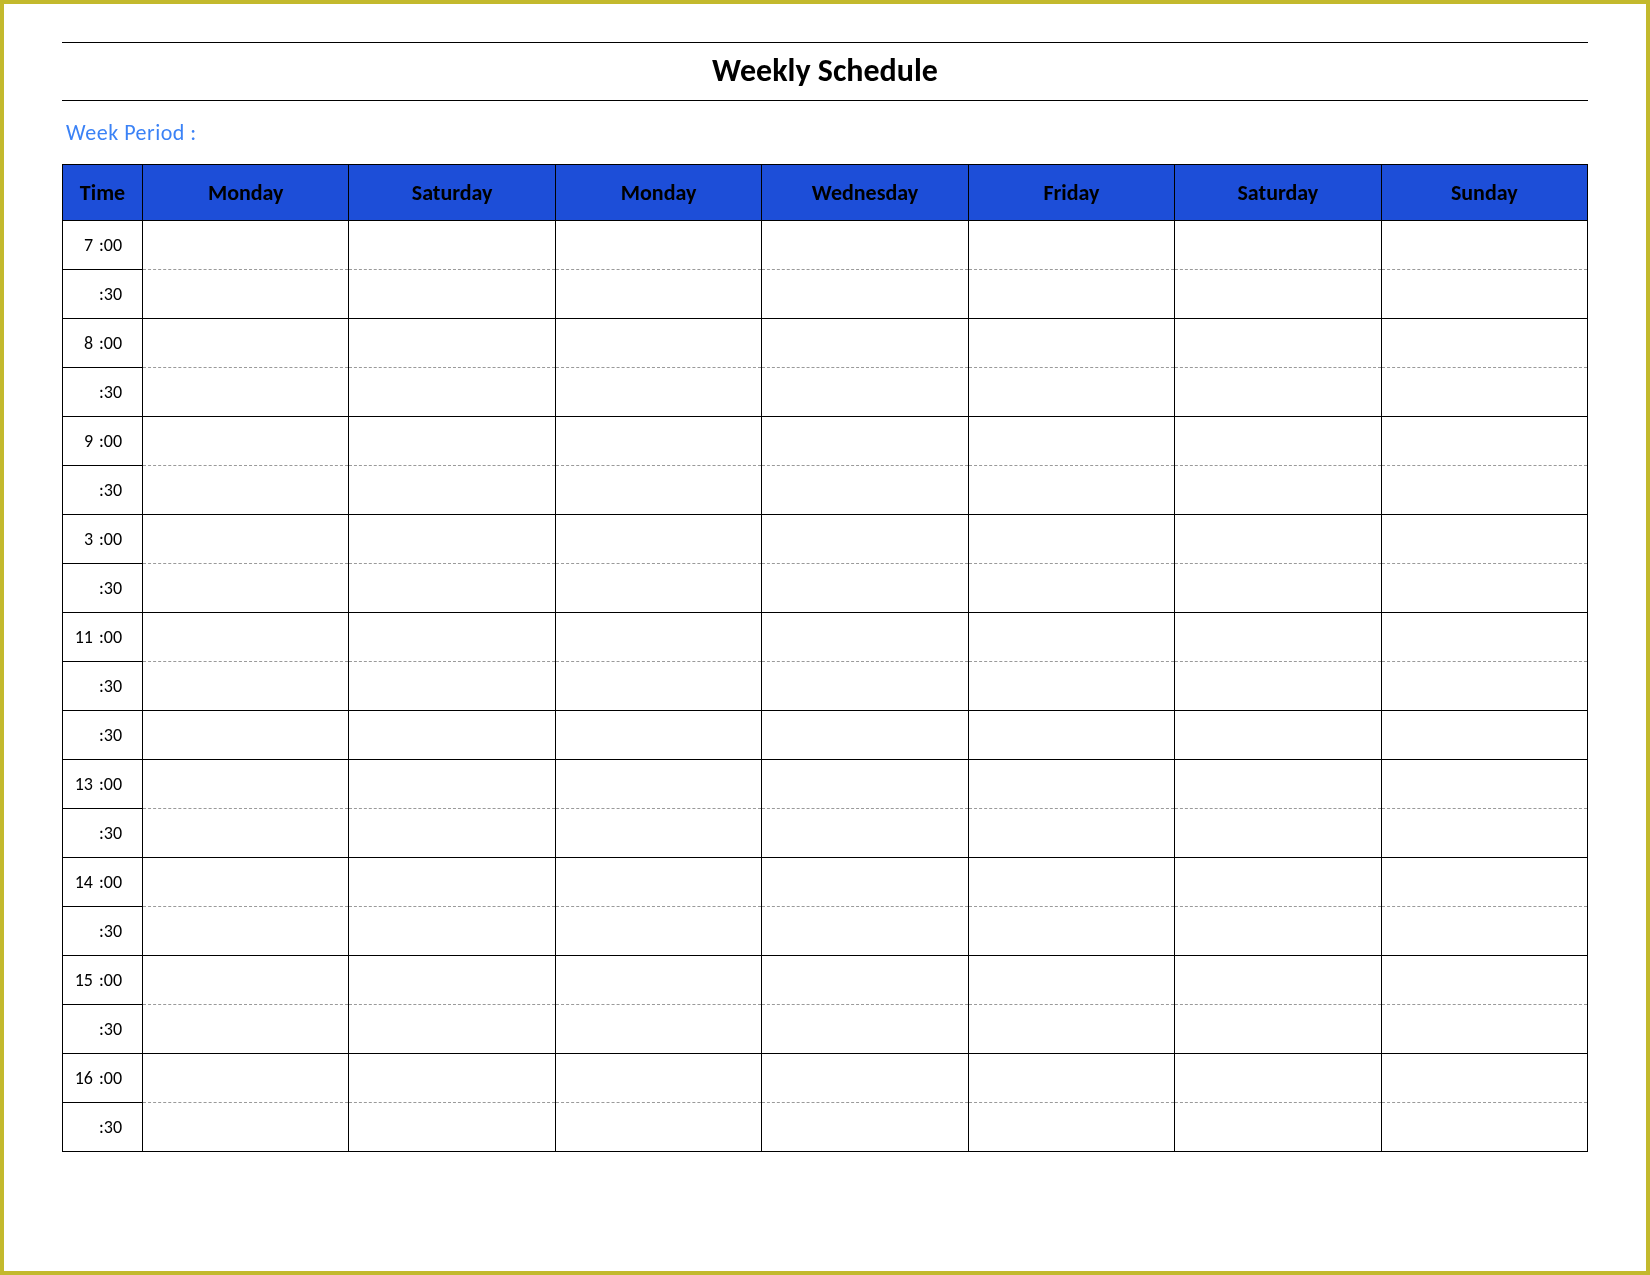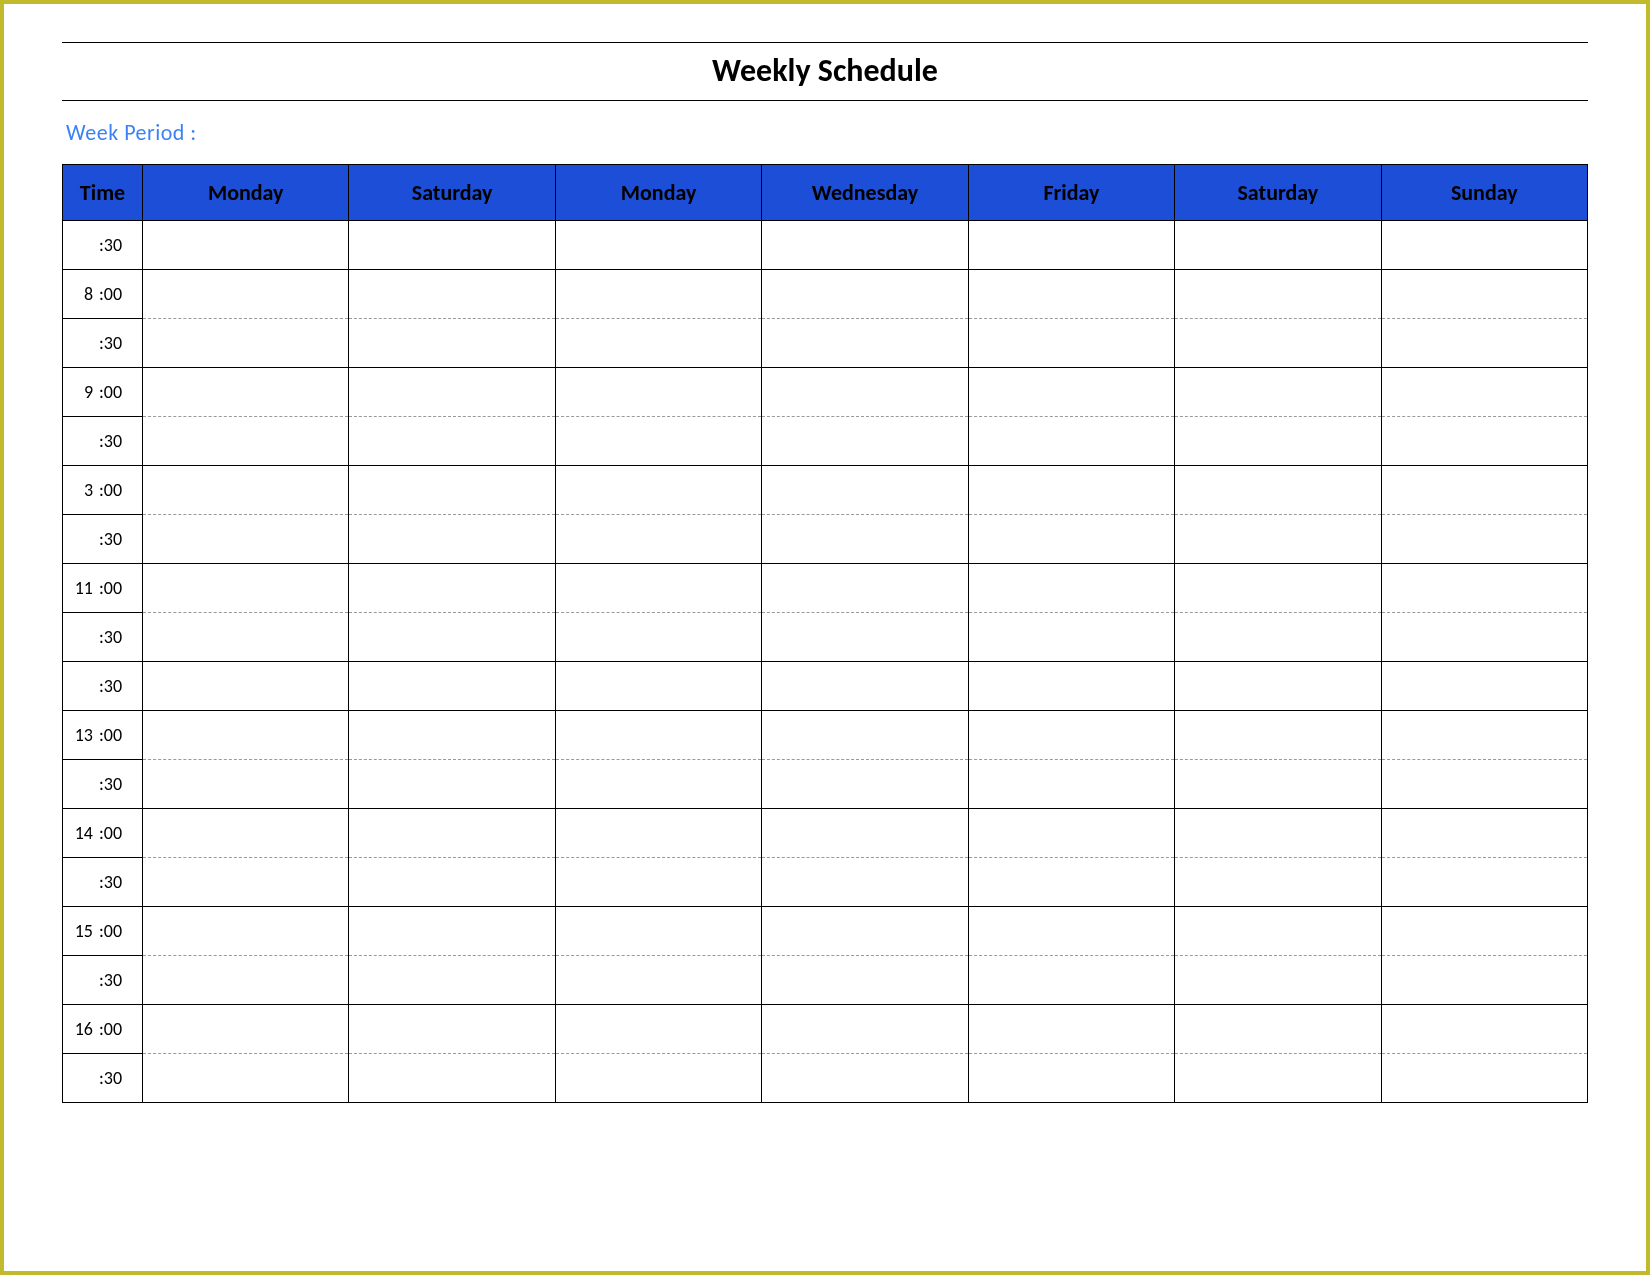--- a/index.html
+++ b/index.html
@@ -102,20 +102,30 @@
           <th>Monday</th>
           <th>Saturday</th>
           <th>Monday</th>
           <th>Wednesday</th>
           <th>Friday</th>
           <th>Saturday</th>
           <th>Sunday</th>
         </tr>
       </thead>
       <tbody id="schedule-body">
+      <tr>
+            <td class="time-cell"><span class="hr">7</span><span class="mn">:00</span></td>
+            <td></td>
+            <td></td>
+            <td></td>
+            <td></td>
+            <td></td>
+            <td></td>
+            <td></td>
+          </tr>
           <tr class="hour-sep">
             <td class="time-cell"><span class="hr"></span><span class="mn">:30</span></td>
             <td></td>
             <td></td>
             <td></td>
             <td></td>
             <td></td>
             <td></td>
             <td></td>
           </tr>

